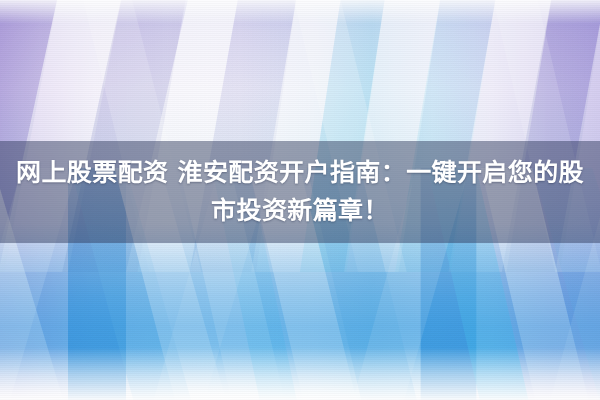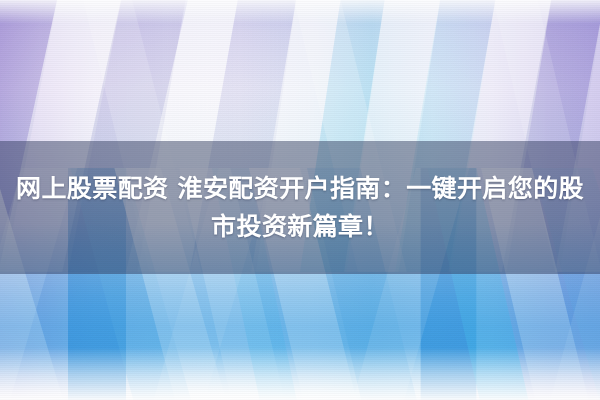--- a/index.html
+++ b/index.html
@@ -127,21 +127,21 @@
       repeating-linear-gradient(0deg, rgba(0,0,0,0.5) 0 1px, rgba(255,255,255,0) 1px 2px);
     pointer-events: none;
   }
 
   
   .caption-band {
     position: absolute;
     left: 0;
     right: 0;
     top: 141px;
-    height: 133px;
+    height: 102px;
     background: rgba(47,57,92,0.47);
     display: flex;
     flex-direction: column;
     align-items: center;
     justify-content: center;
     box-sizing: border-box;
     padding: 0 6px;
   }
 
   .caption-text {

